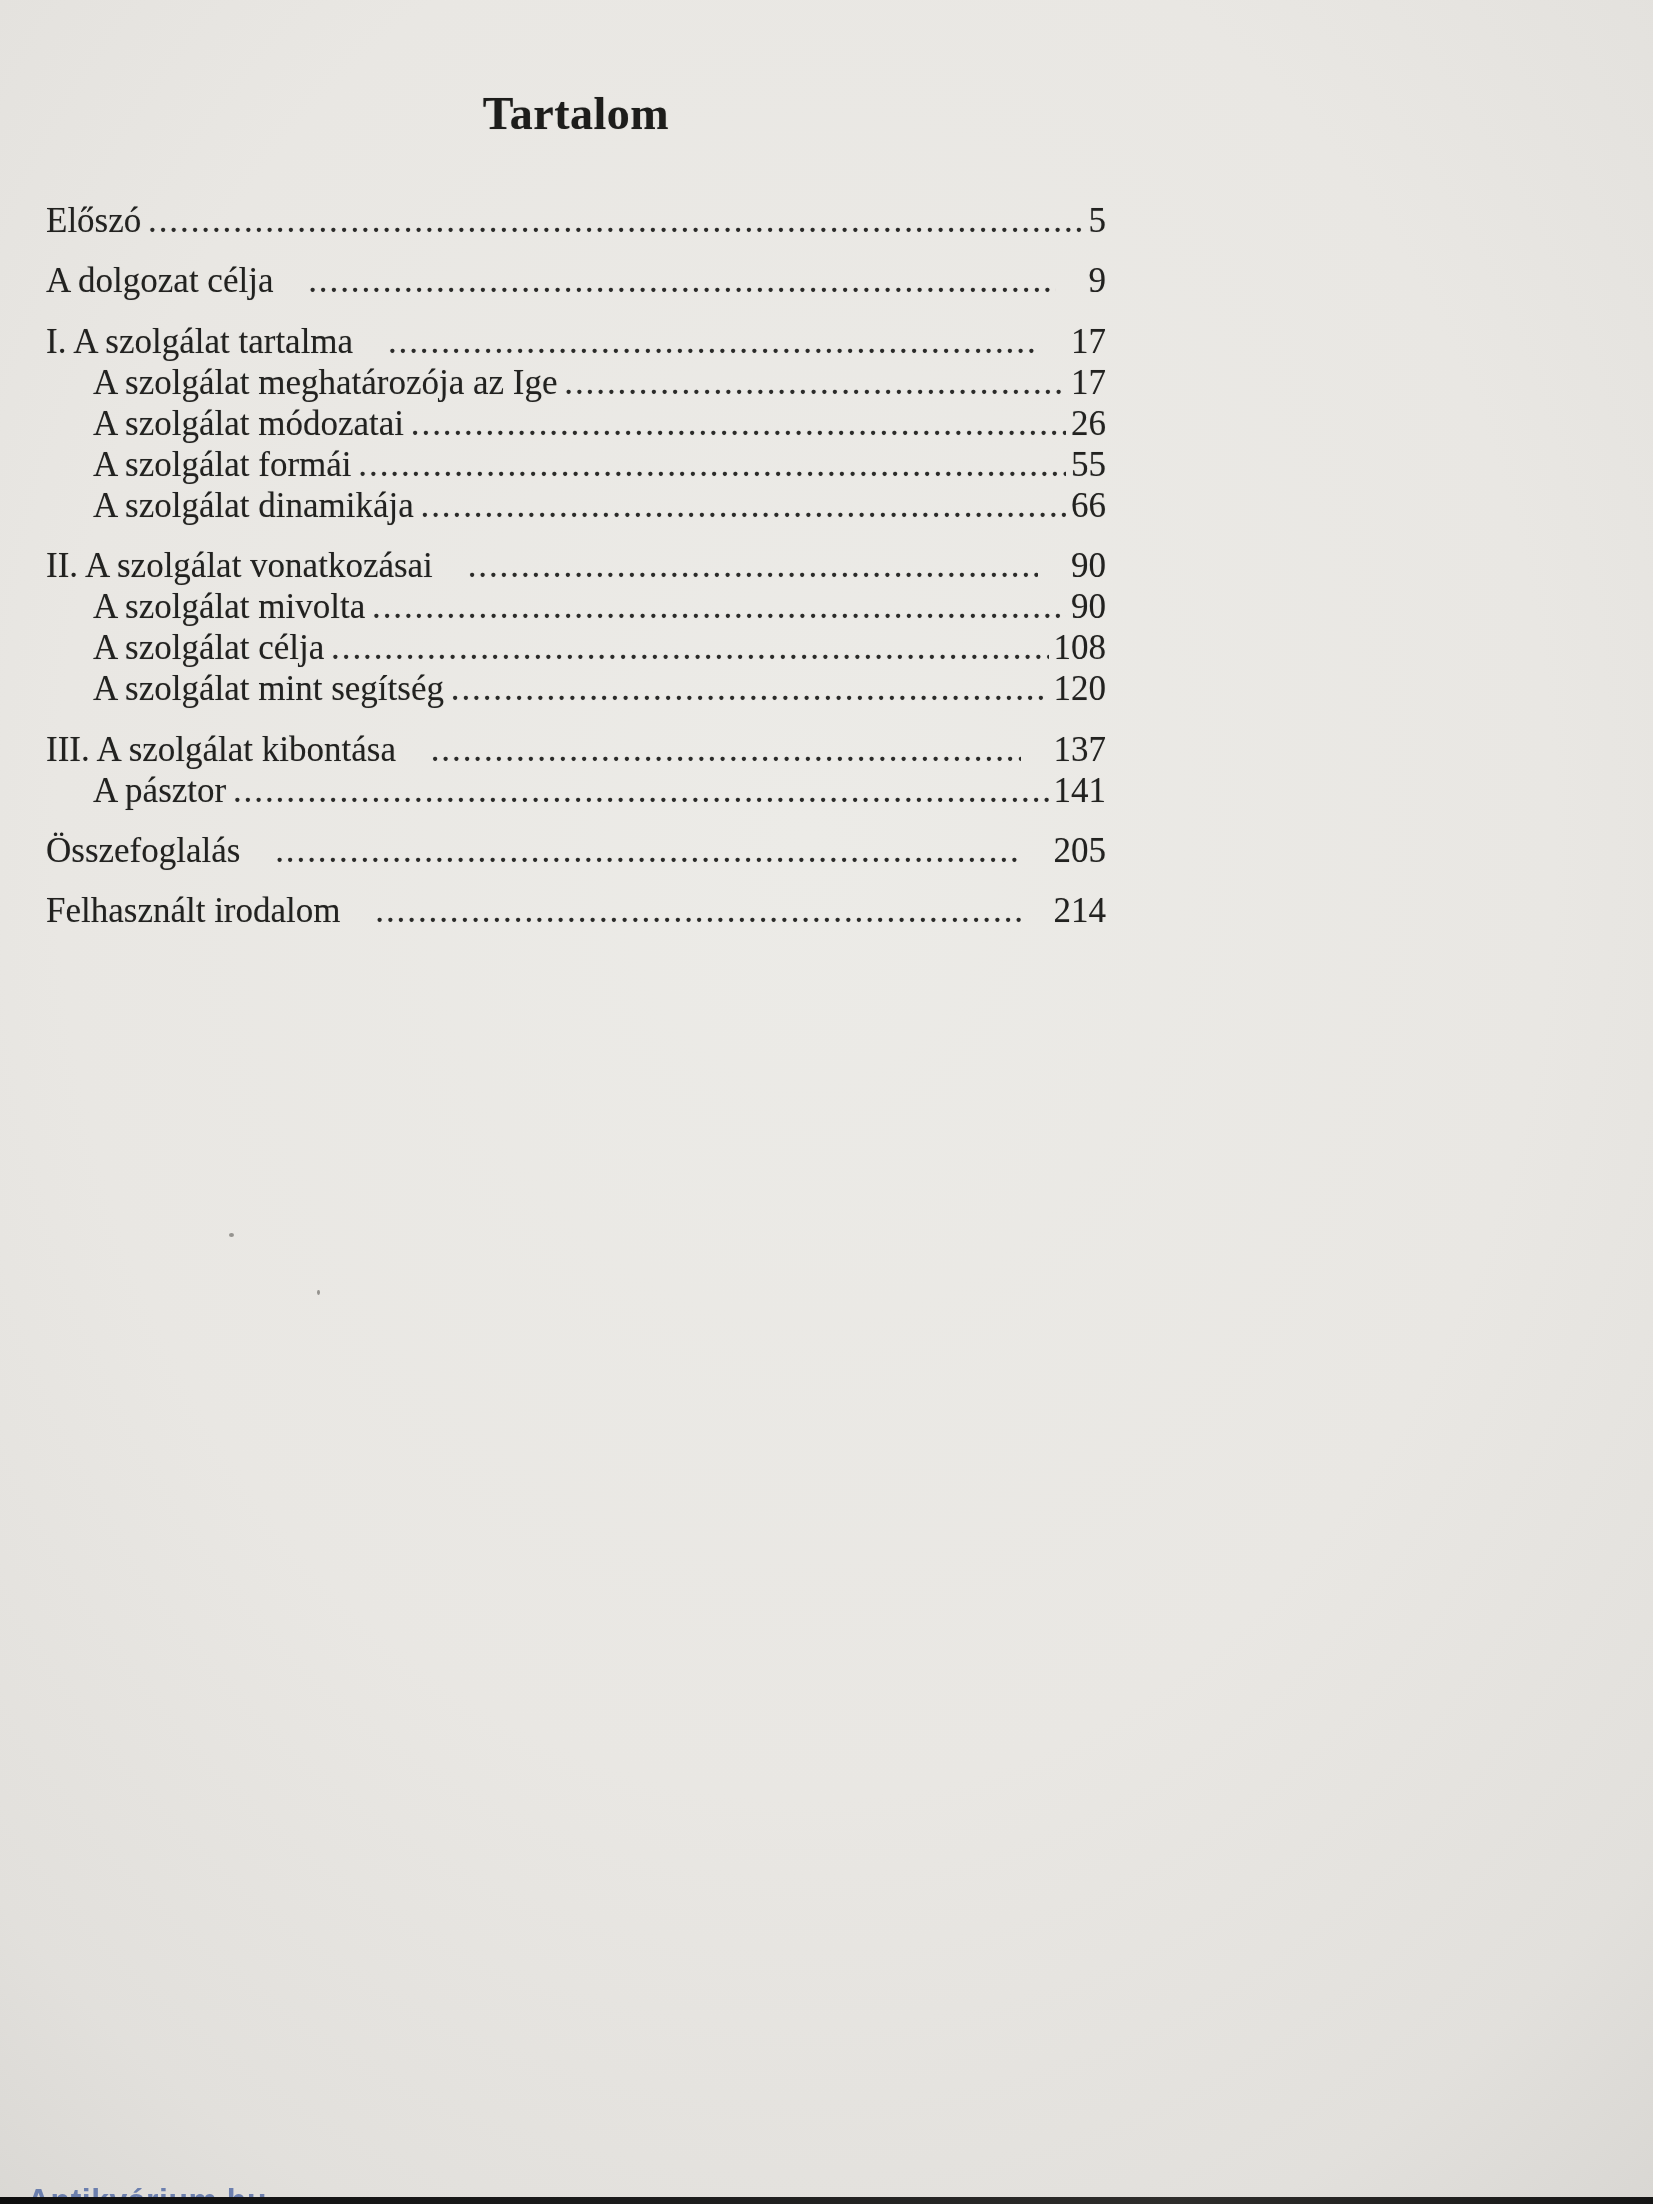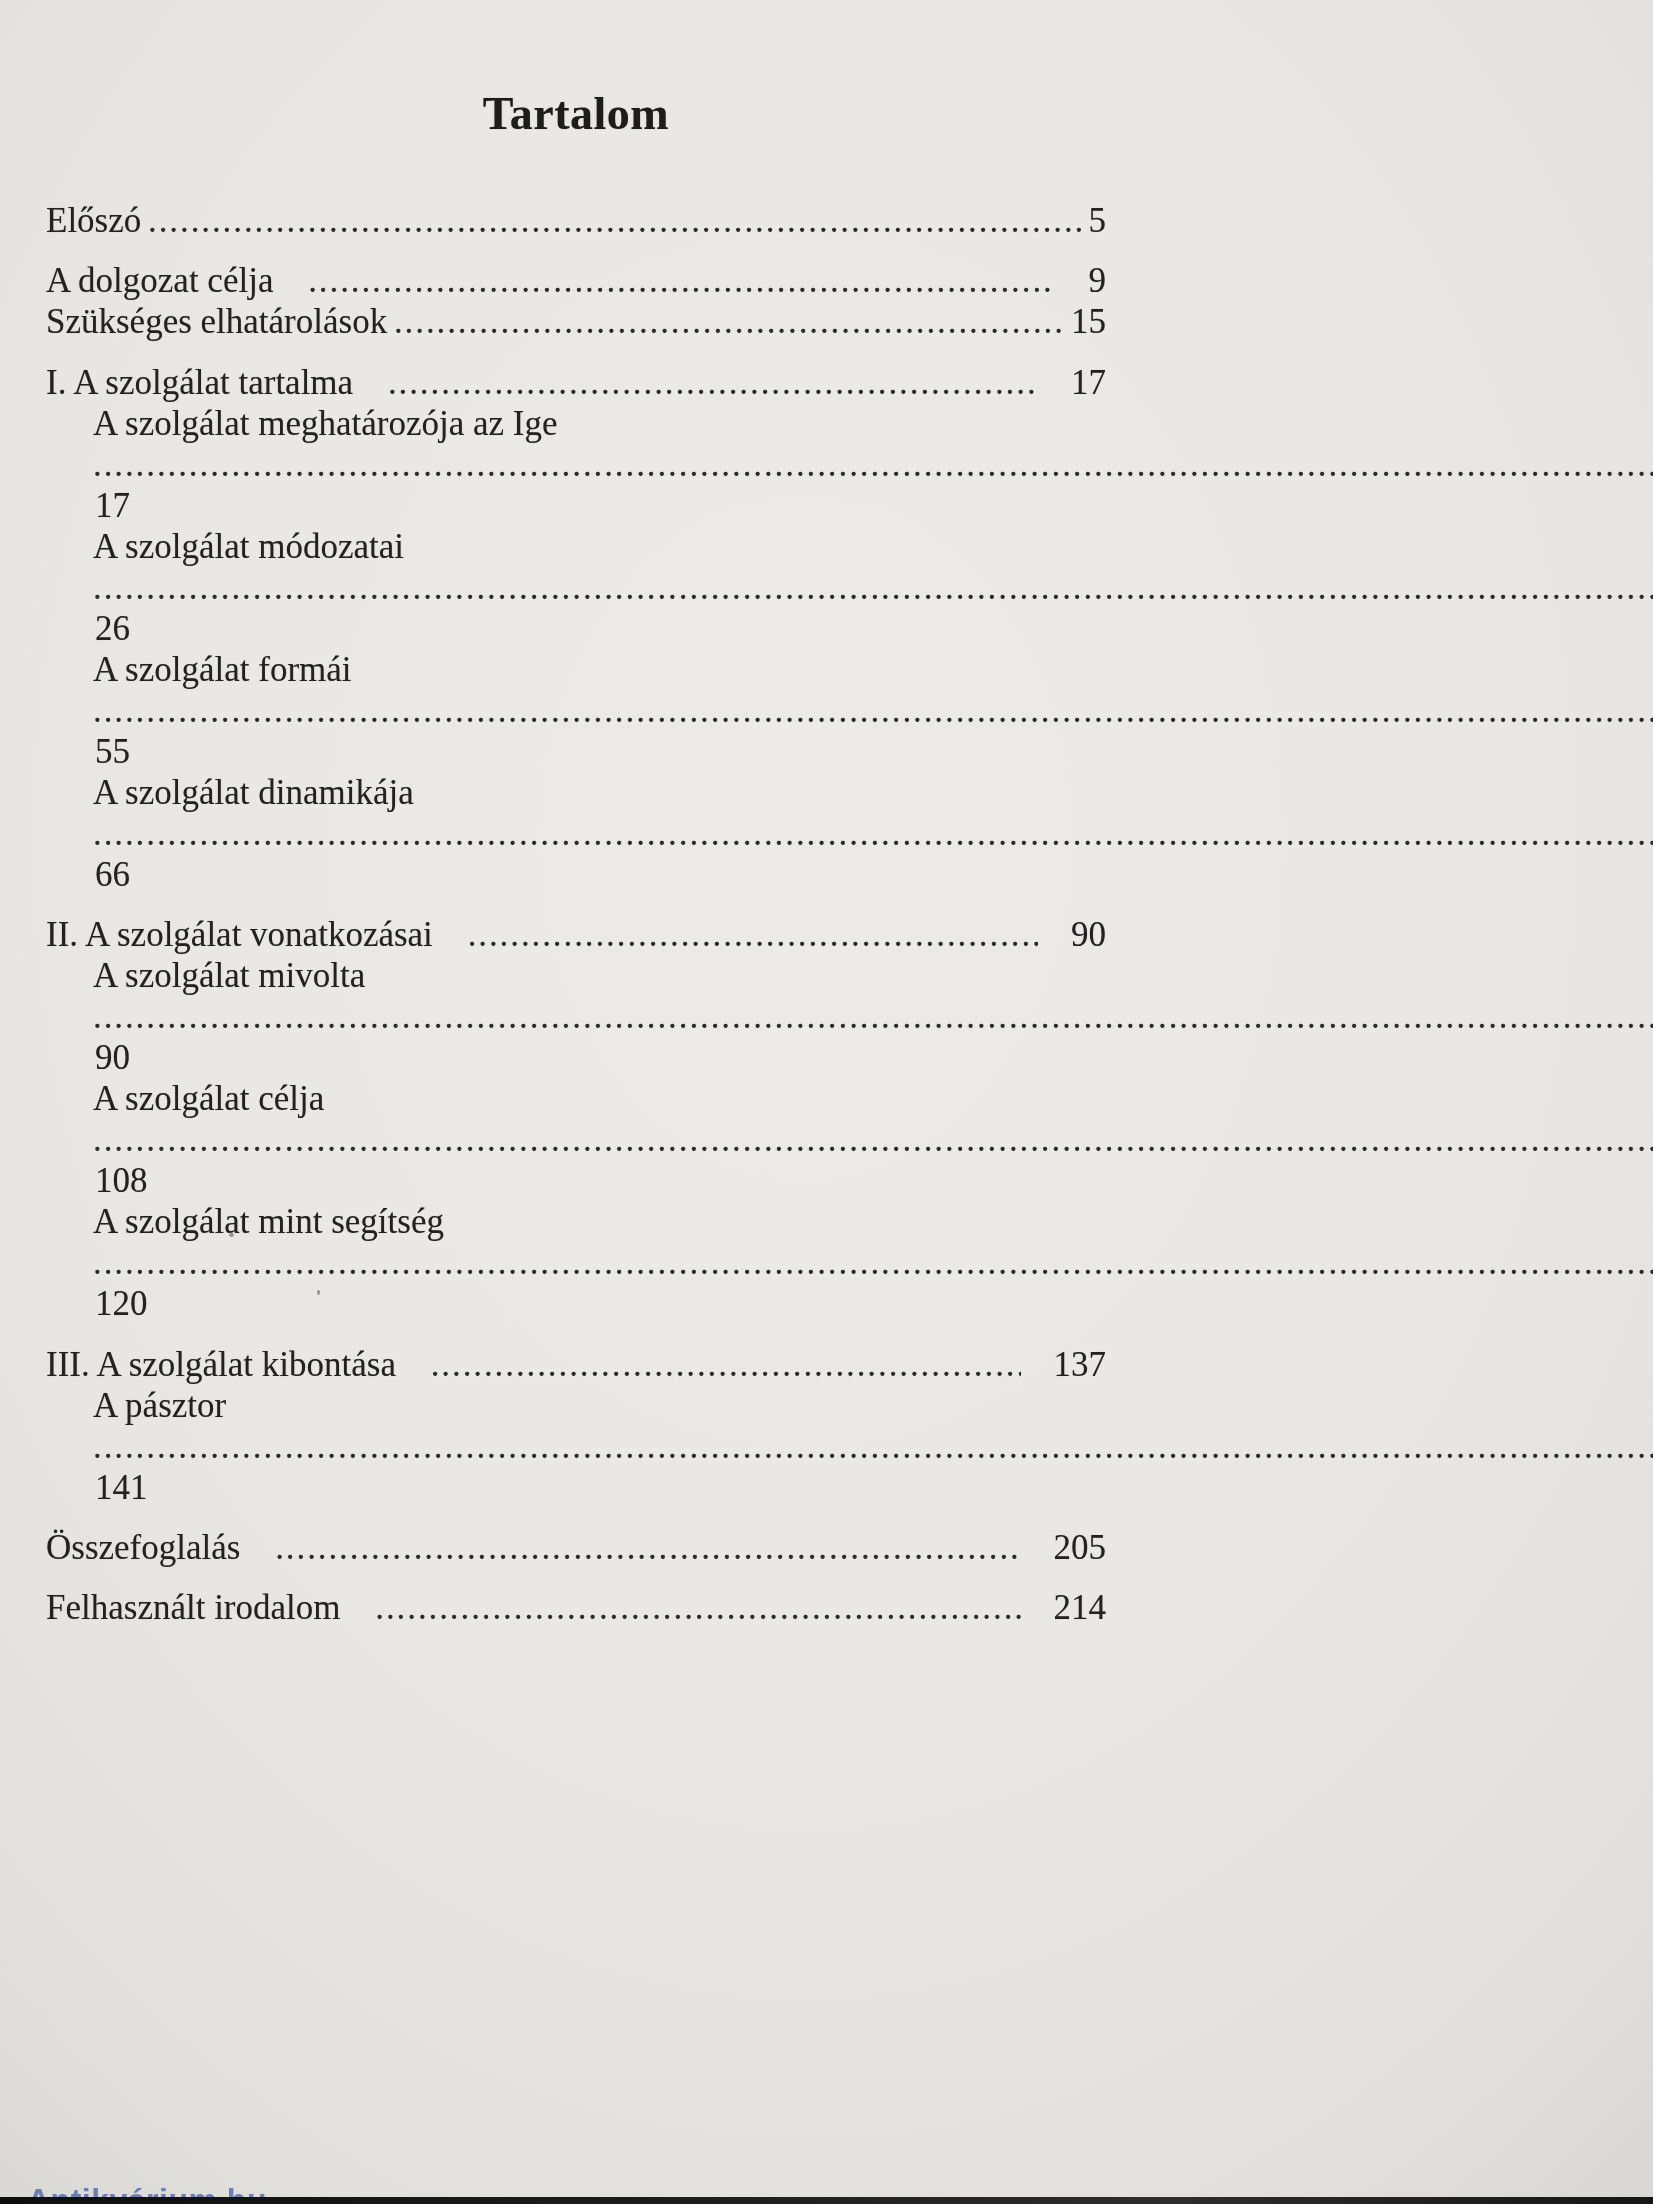--- a/index.html
+++ b/index.html
@@ -40,21 +40,21 @@
   }
   .toc-row {
     display: flex;
     align-items: baseline;
     font-size: 35px;
     line-height: 41px;
     color: #222220;
     text-shadow: 0 0 1px rgba(40,40,40,0.28);
   }
   .toc-row.gap { margin-top: 19.4px; gap: 28px; }
-  .toc-row.indent { padding-left: 47px; flex-direction: column; }
+  .toc-row.indent { padding-left: 47px; }
   .toc-label {
     white-space: nowrap;
     padding-right: 6.8px;
   }
   .toc-leader {
     flex: 1;
     overflow: hidden;
     white-space: nowrap;
     margin-right: 2.9px;
     min-width: 19.4px;
@@ -103,25 +103,20 @@
     <div class="toc-list">
         <div class="toc-row">
           <span class="toc-label">Előszó</span>
           <span class="toc-leader"></span>
           <span class="toc-page">5</span>
         </div>
         <div class="toc-row gap">
           <span class="toc-label">A dolgozat célja</span>
           <span class="toc-leader"></span>
           <span class="toc-page">9</span>
-        </div>
-        <div class="toc-row">
-          <span class="toc-label">Szükséges elhatárolások</span>
-          <span class="toc-leader"></span>
-          <span class="toc-page">15</span>
         </div>
         <div class="toc-row gap">
           <span class="toc-label">I. A szolgálat tartalma</span>
           <span class="toc-leader"></span>
           <span class="toc-page">17</span>
         </div>
         <div class="toc-row indent">
           <span class="toc-label">A szolgálat meghatározója az Ige</span>
           <span class="toc-leader"></span>
           <span class="toc-page">17</span>

